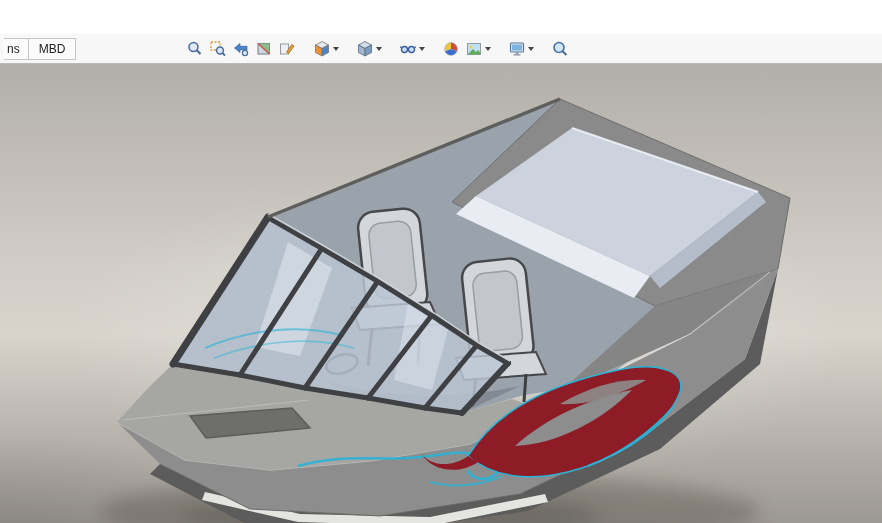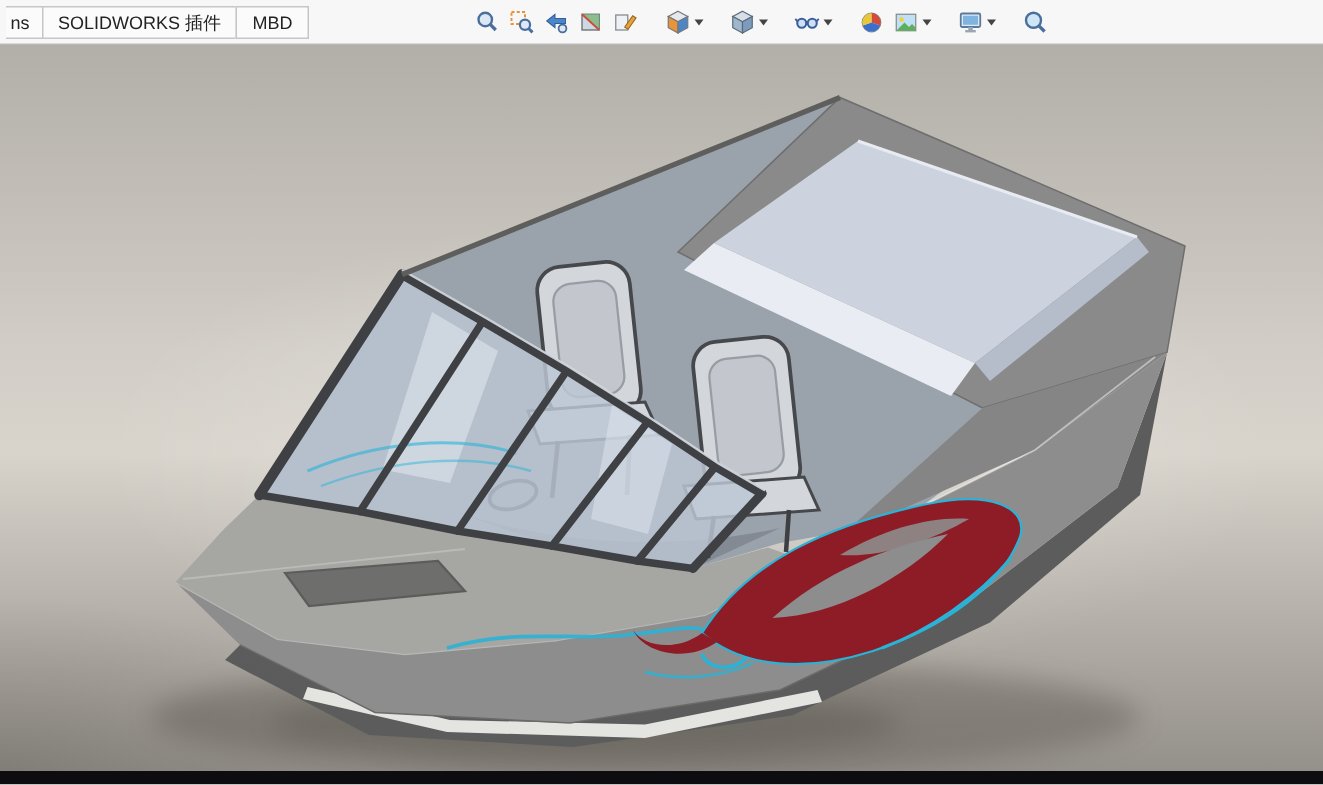--- a/index.html
+++ b/index.html
@@ -1,20 +1,20 @@
 <!DOCTYPE html>
 <html style="--topbar-bg: #f7f7f7; --tab-border: #c6c6c6; --bg-top: #b2aea8; --bg-mid: #d2cec7; --bg-bottom: #94908a; --strip: #0d0d11; --hull: #8d8d8d; --hull-light: #a6a6a3; --hull-dark: #5c5c5c; --hull-stripe: #ebebe8; --deck-panel: #ccd3de; --deck-panel-light: #e9edf3; --interior: #9aa2ab; --glass: #bcc7d4; --frame: #3e4043; --seat: #d3d6db; --decal-red: #8e1c27; --decal-blue: #2ab3d6;"><head>
 <meta charset="utf-8">
 <style>
   html,body{margin:0;padding:0;overflow:hidden;}
   body{width:882px;height:523px;font-family:"Liberation Sans",sans-serif;background:#fff;}
 
   
   .topbar{height:30px;box-sizing:border-box;background:var(--topbar-bg);
-          border-bottom:1px solid #b9b9b9;display:flex;align-items:center;padding:0 4px;}
+          border-bottom:1px solid #b9b9b9;display:flex;align-items:center;padding:0 4px;margin-top:34px;}
   .tabs{display:flex;align-items:center;height:22px;}
   .tab{font-size:12px;color:#222;background:#fbfbfb;border:1px solid var(--tab-border);
        height:22px;line-height:20px;padding:0 10px;margin-right:-1px;box-sizing:border-box;
        white-space:nowrap;cursor:pointer;}
   .tab-partial{border-left:none;padding-left:3px;padding-right:8px;}
   .toolbar{display:flex;align-items:center;margin-left:110px;gap:3px;}
   .tb{display:flex;align-items:center;background:transparent;border:none;padding:1px;margin:0;
       cursor:pointer;height:24px;}
   .tb svg{display:block;}
   .chev{width:0;height:0;border-left:3px solid transparent;border-right:3px solid transparent;
@@ -41,21 +41,20 @@
 
   
   .bottomstrip{height:9px;width:882px;background:var(--strip);}
 </style>
 </head>
 <body>
 
 <div class="topbar">
   <div class="tabs">
     <div class="tab tab-partial">ns</div>
-    <div class="tab">SOLIDWORKS 插件</div>
     <div class="tab">MBD</div>
   </div>
 
   <div class="toolbar">
 
     <button class="tb">
       <svg width="18" height="18" viewBox="0 0 18 18">
         <circle cx="7.5" cy="7" r="4.5" fill="#dce8f5" stroke="#4a6e9d" stroke-width="1.6"></circle>
         <line x1="10.8" y1="10.2" x2="14.5" y2="14" stroke="#4a6e9d" stroke-width="2.2"></line>
       </svg>

